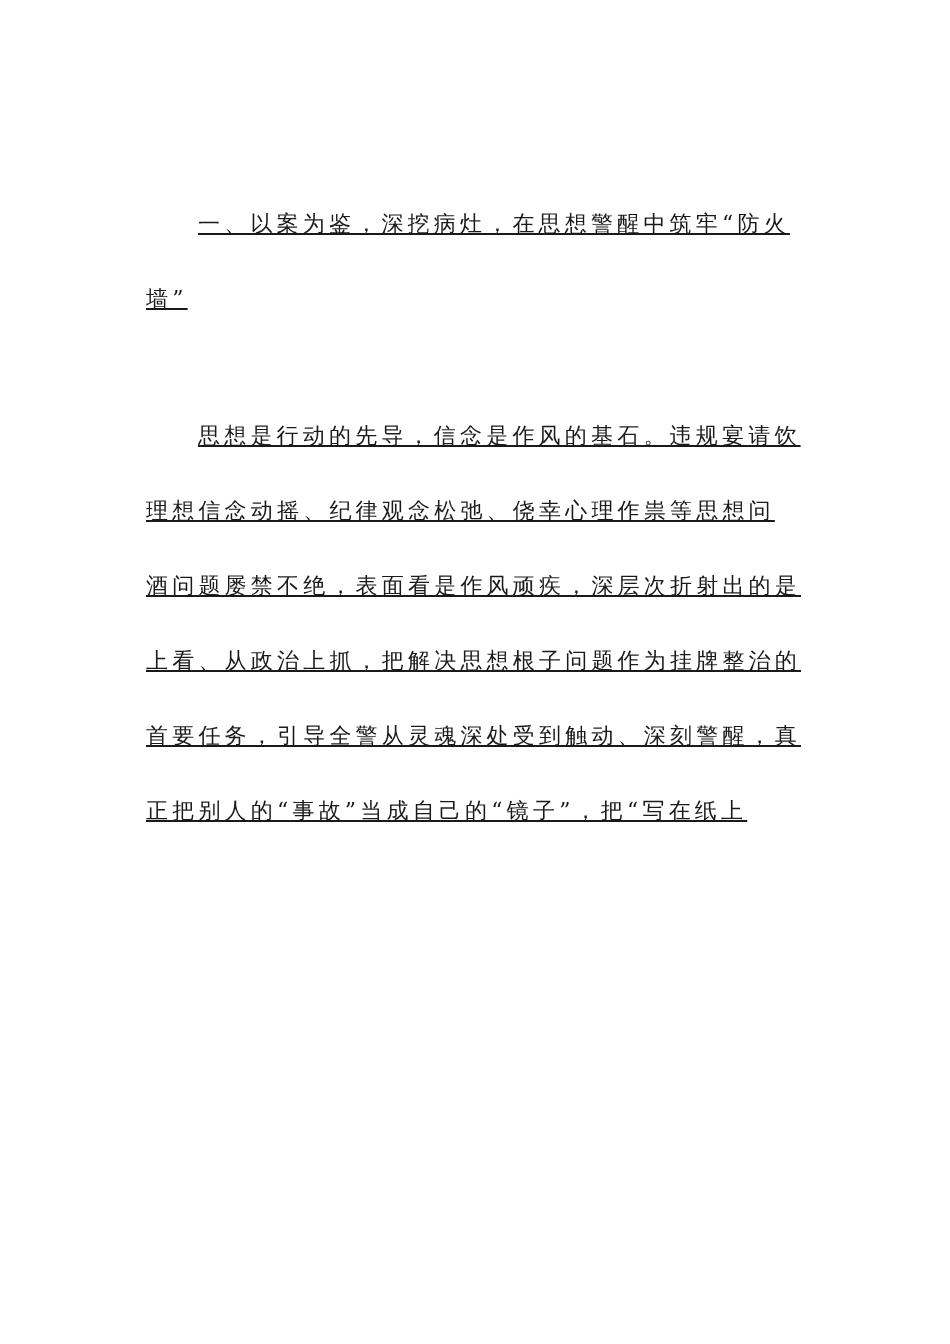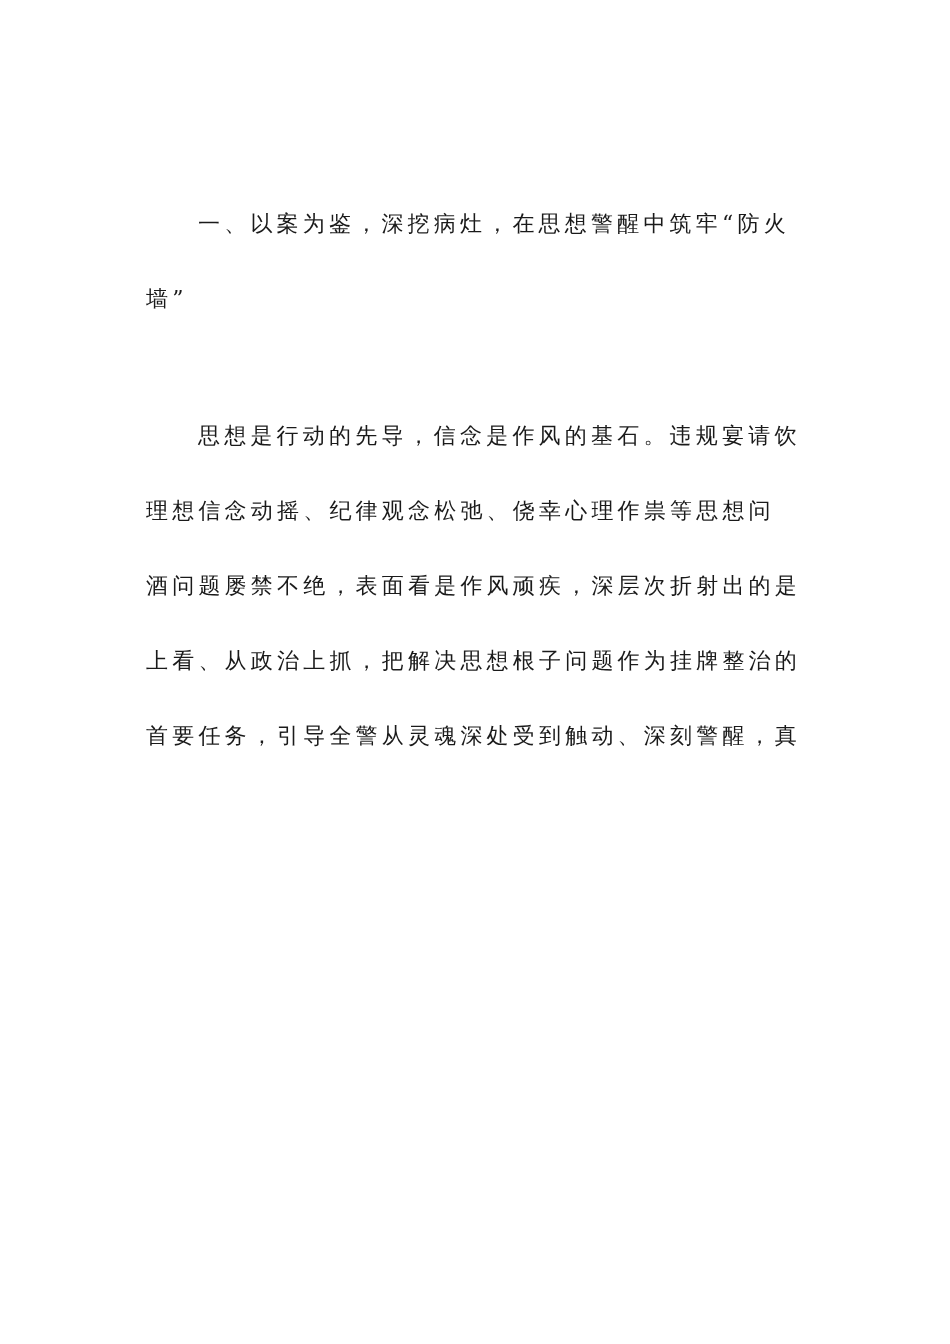--- a/index.html
+++ b/index.html
@@ -38,20 +38,21 @@
       text-align: justify;
       word-break: break-all;
     }
     .heading {
       margin-bottom: 62px;
     }
     .line {
       display: block;
       white-space: nowrap;
       height: 75px;
+      text-decoration: underline;
     }
     .line.first {
       padding-left: 52px;
     }
   </style>
 </head>
 <body>
 
 <div class="page">
   <div class="content">
@@ -60,16 +61,17 @@
       <span class="line first">一、以案为鉴，深挖病灶，在思想警醒中筑牢“防火</span>
       <span class="line">墙”</span>
     </div>
 
     <div class="para" style="text-indent:0;">
       <span class="line first">思想是行动的先导，信念是作风的基石。违规宴请饮</span>
       <span class="line">理想信念动摇、纪律观念松弛、侥幸心理作祟等思想问</span>
       <span class="line">酒问题屡禁不绝，表面看是作风顽疾，深层次折射出的是</span>
       <span class="line">上看、从政治上抓，把解决思想根子问题作为挂牌整治的</span>
       <span class="line">首要任务，引导全警从灵魂深处受到触动、深刻警醒，真</span>
+      <span class="line">正把别人的“事故”当成自己的“镜子”，把“写在纸上</span>
     </div>
 
   </div>
 </div>
 
 </body></html>

